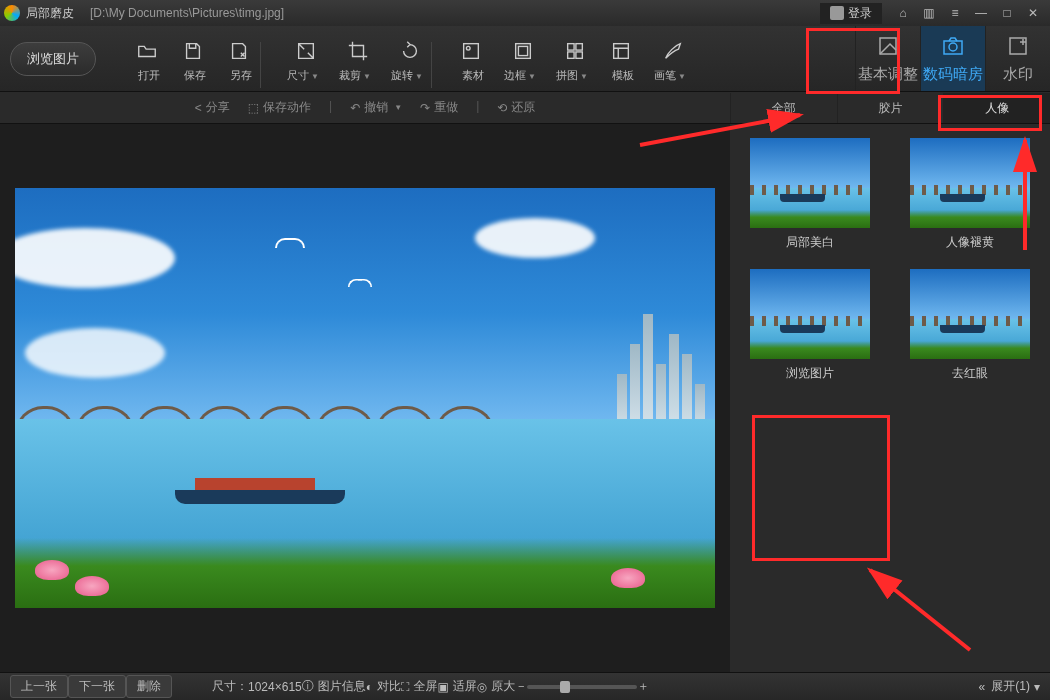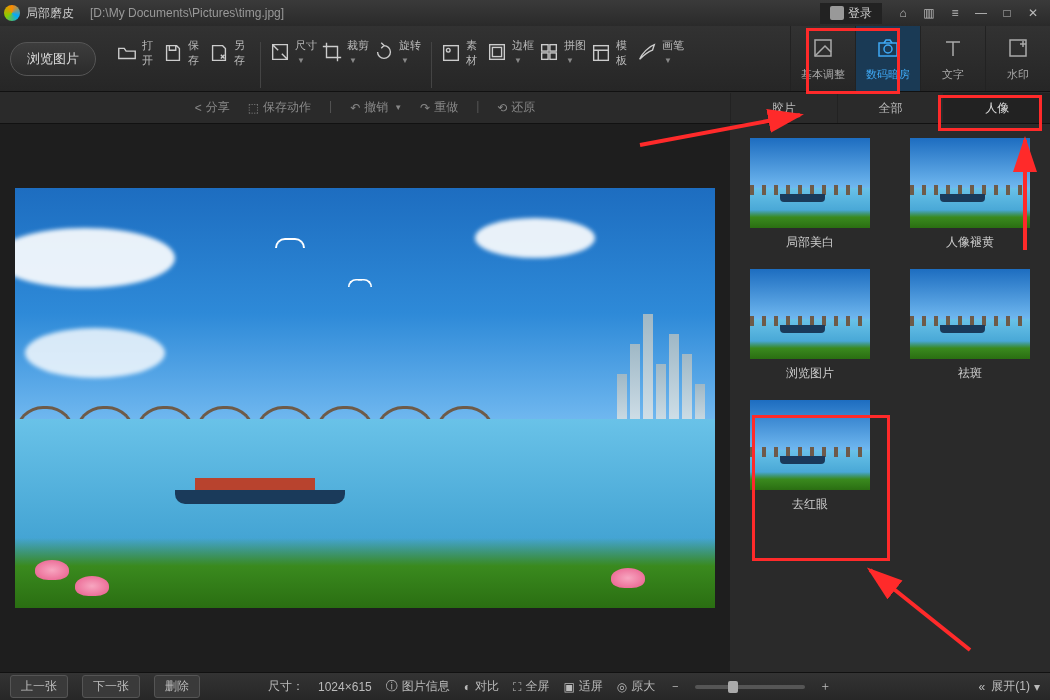--- a/index.html
+++ b/index.html
@@ -12,28 +12,28 @@
 .titlebar .path   { color: #999; margin-left: 16px; }
 .titlebar .spacer { flex: 1; }
 .login-btn { display:flex; align-items:center; gap:4px; padding:2px 10px; background:#222; margin-right:8px; cursor:pointer;}
 .login-btn .avatar { width:14px;height:14px;background:#999;border-radius:2px;}
 .win-btn { width:26px; height:20px; display:flex; align-items:center; justify-content:center; color:#bbb; cursor:pointer; }
 
 
 .toolbar { height: 66px; background: linear-gradient(#323232,#262626); display: flex; border-bottom:1px solid #111;}
 .tb-left { display:flex; align-items:flex-start; padding:6px 0 0 10px; gap:2px;}
 .browse-btn { width:86px; height:34px; border-radius:17px; background:linear-gradient(#3d3d3d,#2b2b2b); border:1px solid #555; color:#ddd; font-size:13px; display:flex; align-items:center; justify-content:center; margin-right:18px; margin-top:10px; cursor:pointer;}
-.tool { width:44px; display:flex; flex-direction:row; align-items:center; gap:4px; color:#bbb; font-size:11px; padding-top:6px; cursor:pointer;}
+.tool { width:44px; display:flex; flex-direction:column; align-items:flex-end; gap:4px; color:#bbb; font-size:11px; padding-top:6px; cursor:pointer;}
 .tool .ico { width:26px; height:26px; display:flex; align-items:center; justify-content:center; color:#ccc; }
 .tool .ico svg { width:22px;height:22px; stroke:#ccc; fill:none; stroke-width:1.5;}
 .tool.with-dd { width:50px;}
 .dd-caret { font-size:8px; color:#888; margin-left:2px;}
 .sep { width:1px; height:46px; background:#444; margin:10px 6px 0;}
 .tb-right { margin-left:auto; display:flex; }
-.rtab { width:65px; display:flex; flex-direction:column; align-items:center; justify-content:center; gap:6px; color:#aaa; font-size:11px; cursor:pointer; border-left:1px solid #222;}
+.rtab { width:65px; display:flex; flex-direction:column; align-items:center; justify-content:center; gap:6px; color:#aaa; font-size:15px; cursor:pointer; border-left:1px solid #222;}
 .rtab.active { background:#1a3a55; color:#3fa9f5; }
 .rtab .ico { width:26px;height:26px; display:flex;align-items:center;justify-content:center;}
 .rtab .ico svg{width:24px;height:24px;stroke:currentColor;fill:none;stroke-width:1.5;}
 
 
 .secbar { height:32px; background:#2a2a2a; border-bottom:1px solid #111; display:flex; align-items:center; }
 .secbar .left { flex:0 0 730px; display:flex; justify-content:center; gap:18px; color:#888; font-size:12px;}
 .secbar .left .sitm{display:flex;align-items:center;gap:4px;cursor:pointer;}
 .secbar .right { flex:1; display:flex;}
 .cat-tab { flex:1; text-align:center; color:#bbb; font-size:12px; line-height:30px; cursor:pointer; border-left:1px solid #222;}
@@ -69,21 +69,21 @@
 .rpanel { flex:1; background:#2a2a2a; padding:14px 10px; overflow:auto;}
 .grid { display:grid; grid-template-columns:1fr 1fr; gap:18px 20px; }
 .thumb { display:flex; flex-direction:column; align-items:center; gap:6px; cursor:pointer;}
 .thumb .pv { width:120px; height:90px; background:#222; position:relative; overflow:hidden;}
 .thumb .pv .mini{position:absolute;inset:0;}
 .thumb .lbl { color:#ccc; font-size:12px;}
 .rpanel::-webkit-scrollbar{width:12px;background:#222;}
 .rpanel::-webkit-scrollbar-thumb{background:#555;}
 
 
-.status { height:28px; background:linear-gradient(#333,#272727); border-top:1px solid #111; display:flex; align-items:center; color:#bbb; font-size:12px; padding:0 10px; gap:14px;}
+.status { height:28px; background:linear-gradient(#333,#272727); border-top:1px solid #111; display:flex; align-items:center; color:#bbb; font-size:12px; padding:0 10px; }
 .sbtn { padding:2px 10px; background:#3a3a3a; border:1px solid #555; border-radius:3px; cursor:pointer;}
 .status .spacer{flex:0 0 40px;}
 .status .sitm{display:flex;align-items:center;gap:4px;cursor:pointer;}
 .slider-track{width:110px;height:4px;background:#555;position:relative;border-radius:2px;}
 .slider-thumb{position:absolute;width:10px;height:12px;background:#aaa;top:-4px;left:30%;border-radius:2px;}
 .status .right{margin-left:auto;display:flex;align-items:center;gap:6px;}
 
 
 .redbox{position:absolute;border:3px solid #ff2a2a;pointer-events:none;}
 .rb1{left:806px;top:28px;width:94px;height:66px;}
@@ -233,28 +233,20 @@
             <rect x="3" y="7" width="18" height="13"></rect>
             <circle cx="12" cy="13" r="4"></circle>
             <path d="M8 7l2-3h4l2 3"></path>
           </svg>
         </span>
       <span>数码暗房</span>
     </div>
     <div class="rtab">
       <span class="ico">
           <svg viewBox="0 0 24 24">
-            <path d="M5 6h14 M12 6v14"></path>
-          </svg>
-        </span>
-      <span>文字</span>
-    </div>
-    <div class="rtab">
-      <span class="ico">
-          <svg viewBox="0 0 24 24">
             <rect x="4" y="4" width="16" height="16"></rect>
             <path d="M14 8h6 M17 5v6"></path>
           </svg>
         </span>
       <span>水印</span>
     </div>
   </div>
 </div>
 
 <div class="secbar">
@@ -277,22 +269,22 @@
         <span>↷</span>
         <span>重做</span>
       </span>
     <span style="color:#555">|</span>
     <span class="sitm">
         <span>⟲</span>
         <span>还原</span>
       </span>
   </div>
   <div class="right">
+    <div class="cat-tab"><span>全部</span></div>
     <div class="cat-tab"><span>胶片</span></div>
-    <div class="cat-tab"><span>全部</span></div>
     <div class="cat-tab active"><span>人像</span></div>
   </div>
 </div>
 
 <div class="main">
   <div class="canvas-wrap">
     <div class="photo">
       <div class="sky"></div>
       <div class="cloud c1"></div>
         <div class="cloud c2"></div>
@@ -371,32 +363,20 @@
         <div class="thumb">
           <div class="pv">
             <div class="mini">
   <div class="sky" style="position:absolute;inset:0;background:linear-gradient(#1d6dc0,#6fb7ef 55%,#bedff5 70%)"></div>
   <div style="position:absolute;left:0;right:0;top:55%;bottom:0;background:linear-gradient(#69c2e8,#2f93c8)"></div>
   <div style="position:absolute;left:0;right:0;top:52%;height:10px;background:repeating-linear-gradient(90deg,#6e5b49 0 4px,transparent 4px 12px)"></div>
   <div style="position:absolute;left:0;right:0;bottom:0;height:18px;background:linear-gradient(transparent,#3a8a1e 40%,#2a6e12)"></div>
   <div style="position:absolute;left:30px;top:62%;width:45px;height:8px;background:#1a3a5a;border-radius:0 0 4px 4px"></div>
             </div>
           </div>
-    <span class="lbl">祛斑</span>
-        </div>
-        <div class="thumb">
-          <div class="pv">
-            <div class="mini">
-  <div class="sky" style="position:absolute;inset:0;background:linear-gradient(#1d6dc0,#6fb7ef 55%,#bedff5 70%)"></div>
-  <div style="position:absolute;left:0;right:0;top:55%;bottom:0;background:linear-gradient(#69c2e8,#2f93c8)"></div>
-  <div style="position:absolute;left:0;right:0;top:52%;height:10px;background:repeating-linear-gradient(90deg,#6e5b49 0 4px,transparent 4px 12px)"></div>
-  <div style="position:absolute;left:0;right:0;bottom:0;height:18px;background:linear-gradient(transparent,#3a8a1e 40%,#2a6e12)"></div>
-  <div style="position:absolute;left:30px;top:62%;width:45px;height:8px;background:#1a3a5a;border-radius:0 0 4px 4px"></div>
-            </div>
-          </div>
     <span class="lbl">去红眼</span>
         </div>
       </div>
   </div>
 </div>
 
 <div class="status">
   <span class="sbtn"><span>上一张</span></span>
   <span class="sbtn"><span>下一张</span></span>
   <span class="sbtn"><span>删除</span></span>

